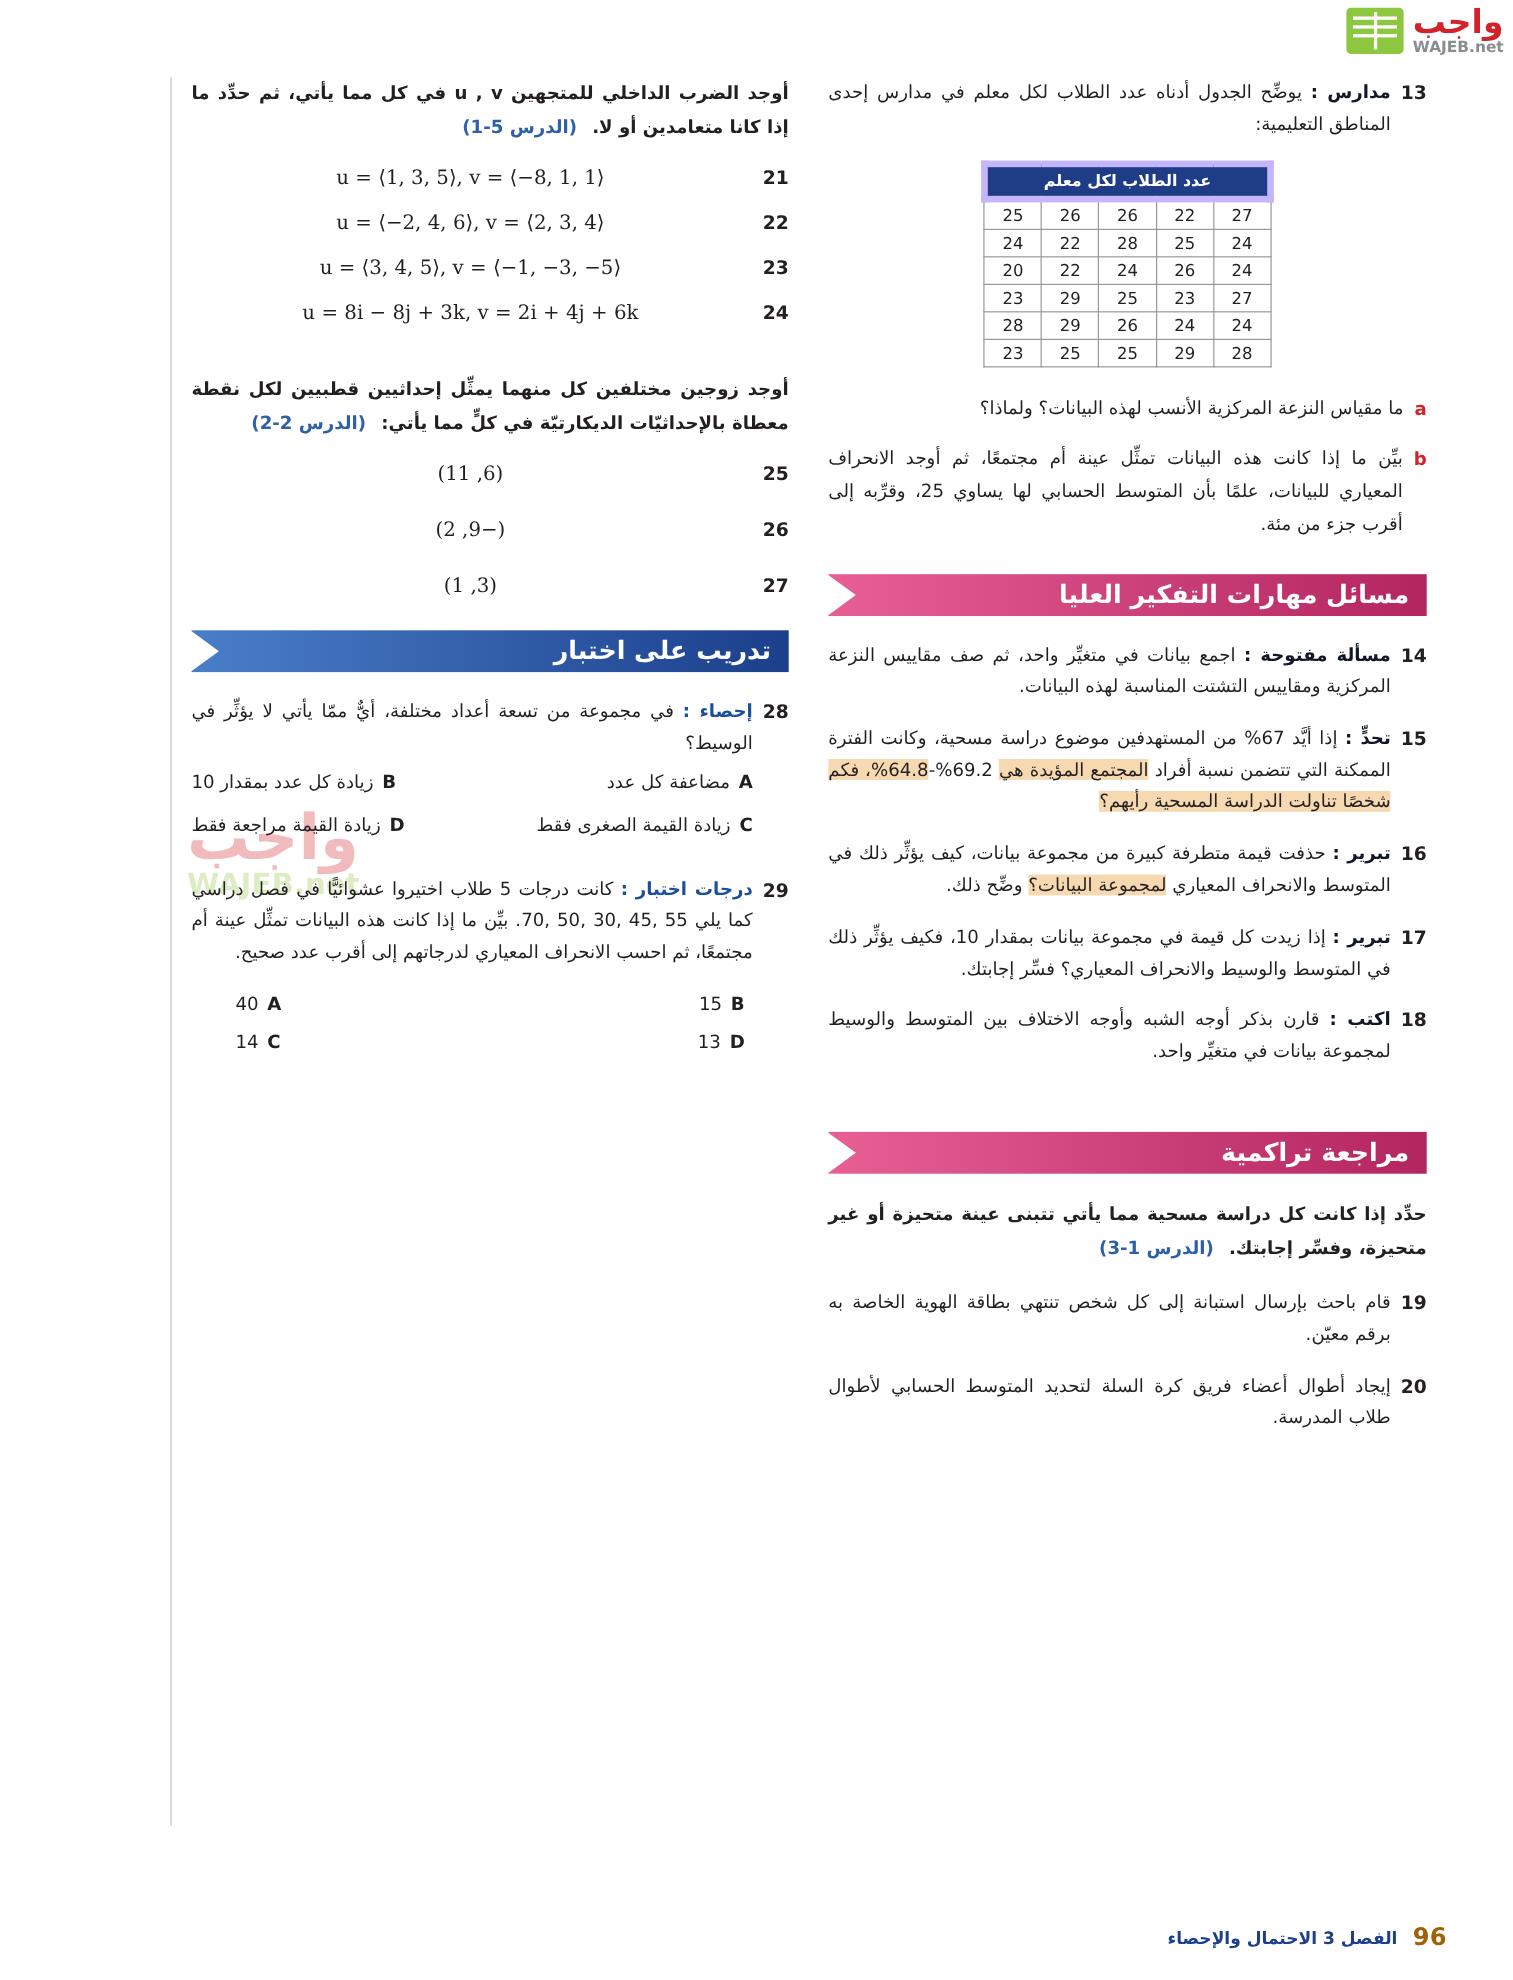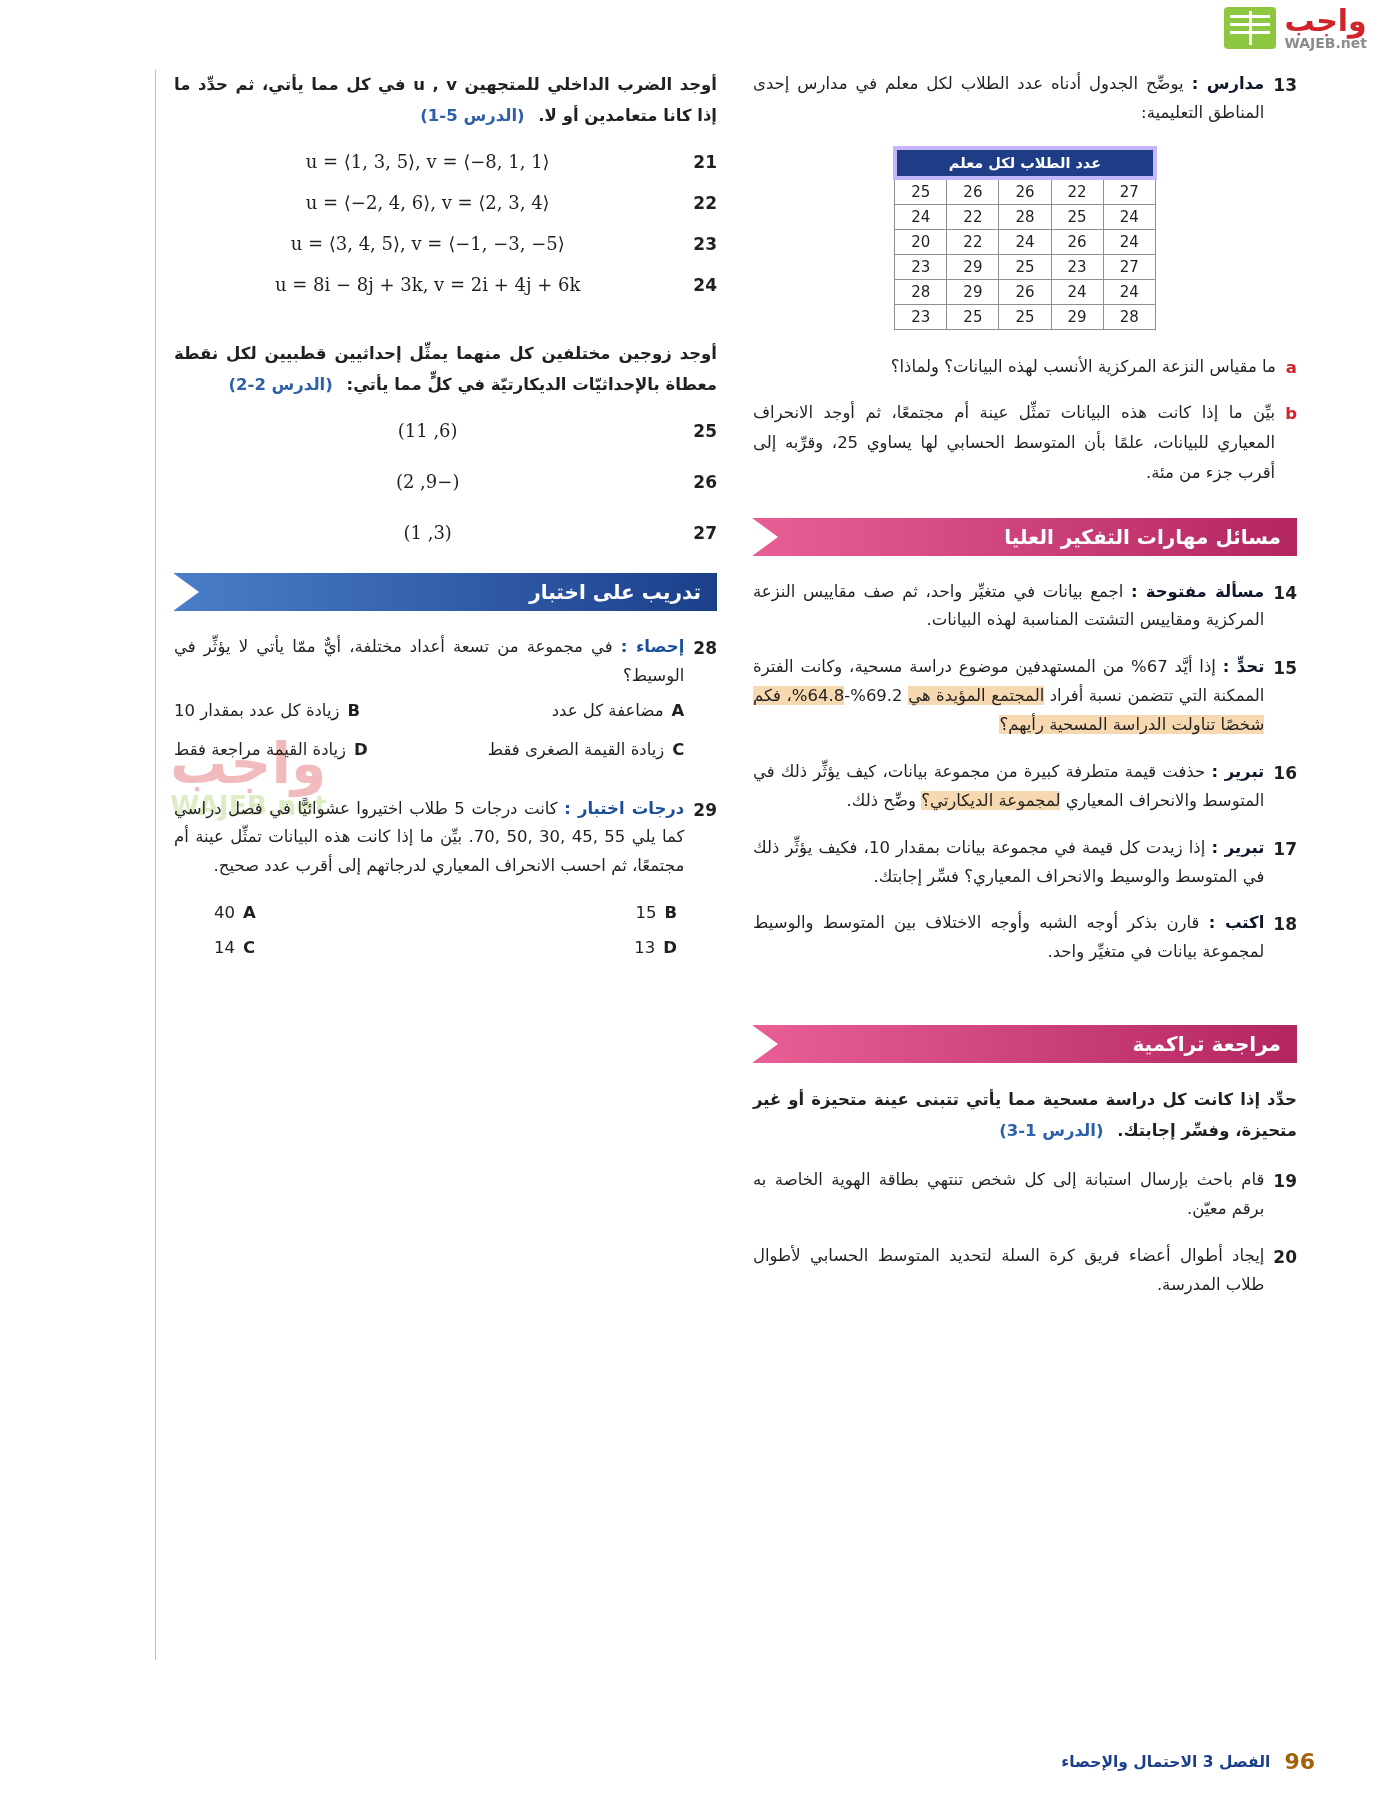--- a/index.html
+++ b/index.html
@@ -150,40 +150,40 @@
   table.data {
     border-collapse: collapse;
     font-size: 15px;
   }
   table.data th {
     background: #1f3d86;
     color: #ffffff;
     font-size: 14.5px;
     font-weight: bold;
     padding: 5px 8px;
-    border: 4px solid #c4b5fd;
+    border: 6px solid #c4b5fd;
   }
   table.data td {
     border: 1px solid #8d8f92;
     padding: 3px 16px;
     text-align: center;
     color: #231f20;
   }
 
   
   .banner {
     position: relative;
     height: 38px;
     margin: 30px 0 22px 0;
     display: flex;
     align-items: center;
     justify-content: flex-start;
     color: #ffffff;
     font-weight: bold;
-    font-size: 20px;
+    font-size: 23px;
     padding-right: 16px;
     box-sizing: border-box;
   }
   .banner-pink {
     background: linear-gradient(to left, #b3255f, #e85f96);
     border-radius: 0 0 0 0;
   }
   .banner-pink::after {
     content: "";
     position: absolute;
@@ -389,21 +389,21 @@
         <div class="body">
           <span class="lbl-red">تحدٍّ :</span>
           <span id="p15-text"><span>إذا أيَّد 67% من المستهدفين موضوع دراسة مسحية، وكانت الفترة الممكنة التي تتضمن نسبة أفراد </span><span class="highlight">المجتمع المؤيدة هي</span><span> 69.2%-</span><span class="highlight">64.8%، فكم شخصًا تناولت الدراسة المسحية رأيهم؟</span></span>
         </div>
       </div>
 
       <div class="item">
         <div class="num">16</div>
         <div class="body">
           <span class="lbl-red">تبرير :</span>
-          <span id="p16-text"><span>حذفت قيمة متطرفة كبيرة من مجموعة بيانات، كيف يؤثِّر ذلك في المتوسط والانحراف المعياري </span><span class="highlight">لمجموعة الديكارتي؟</span><span> وضِّح ذلك.</span></span>
+          <span id="p16-text"><span>حذفت قيمة متطرفة كبيرة من مجموعة بيانات، كيف يؤثِّر ذلك في المتوسط والانحراف المعياري </span><span class="highlight">لمجموعة البيانات؟</span><span> وضِّح ذلك.</span></span>
         </div>
       </div>
 
       <div class="item">
         <div class="num">17</div>
         <div class="body">
           <span class="lbl-red">تبرير :</span>
           <span>إذا زيدت كل قيمة في مجموعة بيانات بمقدار 10، فكيف يؤثِّر ذلك في المتوسط والوسيط والانحراف المعياري؟ فسِّر إجابتك.</span>
         </div>
       </div>

